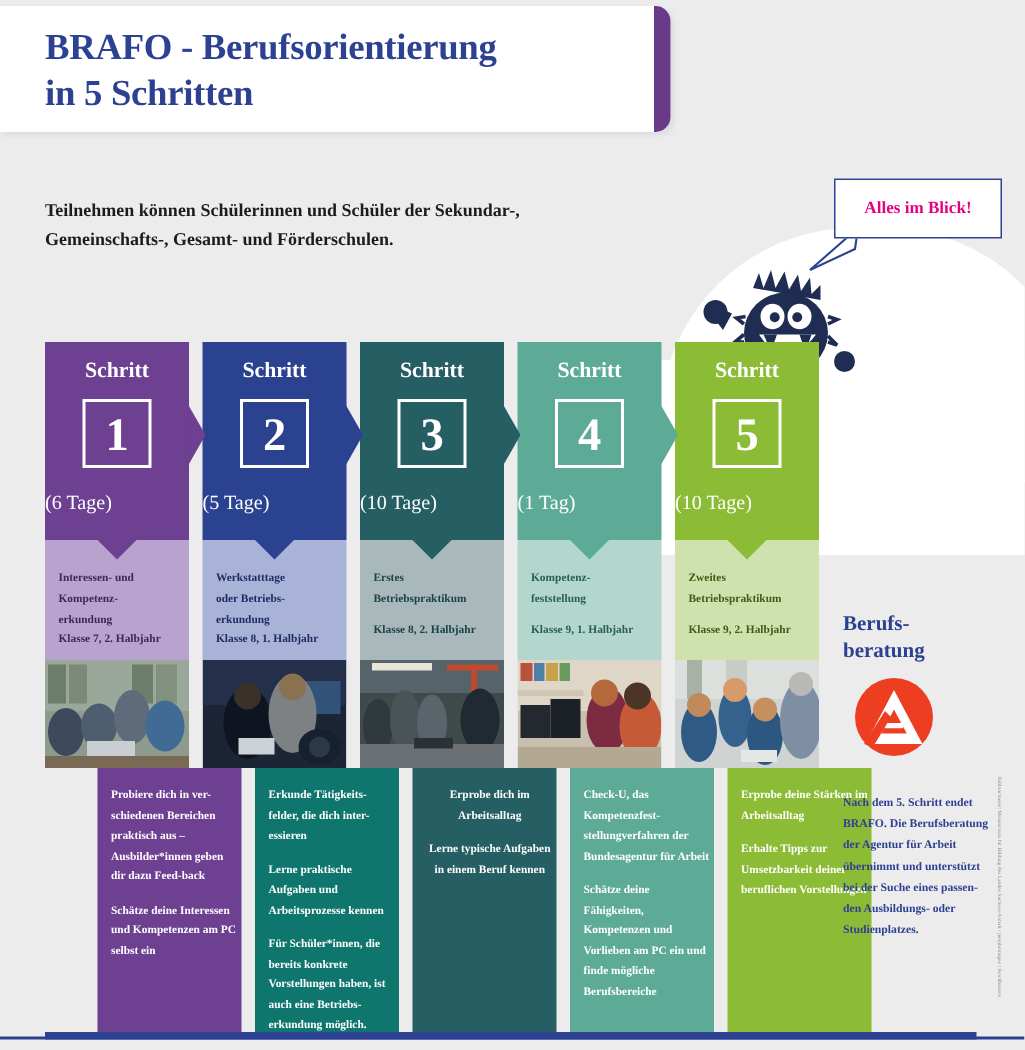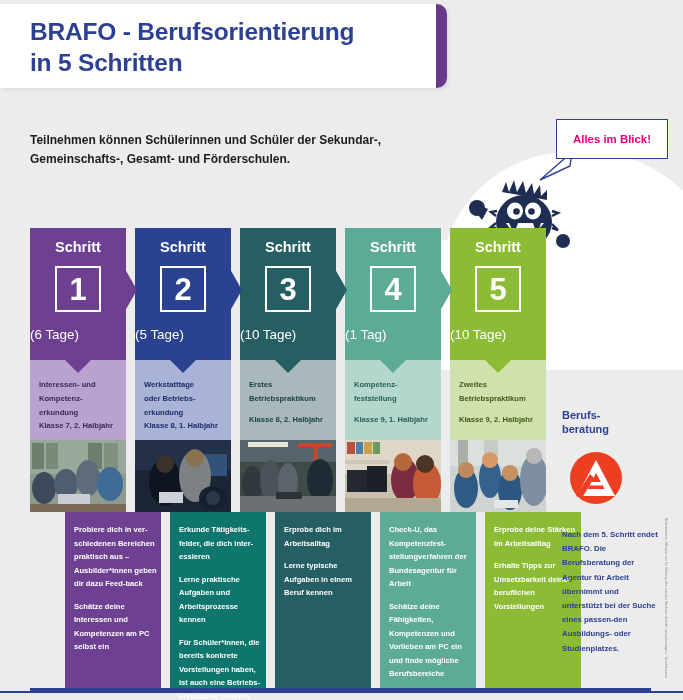--- a/index.html
+++ b/index.html
@@ -2,21 +2,21 @@
 <html><head>
 <meta charset="utf-8">
 <style>
   * { box-sizing: border-box; margin: 0; padding: 0; }
   html, body {
     width: 683px; height: 700px;
     font-family: "Liberation Sans", sans-serif;
     background: #ececec;
     overflow: hidden;
   }
-  #page { position: relative; width: 683px; height: 700px; background: #ececec; }
+  #page { position: relative; width: 683px; height: 700px; background: #ececec; font-family: Liberation Serif, serif; }
 
   
   #title-card {
     position: absolute; left: 0; top: 4px; width: 447px; height: 84px;
     background: #ffffff;
     border-top-right-radius: 10px; border-bottom-right-radius: 10px;
     box-shadow: 2px 2px 4px rgba(0,0,0,0.07);
   }
   #title-card .edge {
     position: absolute; right: 0; top: 0; width: 11px; height: 100%;
@@ -119,42 +119,42 @@
   #col2 .col-mid  { background: #a9b2d7; }
   #col2 .col-mid .tri { border-top-color: #2a4290; }
   #col2 .mid-text { color: #1d2d63; }
   #col2 .col-body { background: #0f766e; }
 
   #col3 { left: 240px; }
   #col3 .col-head { background: #255e63; }
   #col3 .col-mid  { background: #a8b8bb; }
   #col3 .col-mid .tri { border-top-color: #255e63; }
   #col3 .mid-text { color: #1b4245; }
-  #col3 .col-body { background: #255e63; }
+  #col3 .col-body { background: #255e63; text-align: center; }
 
   #col4 { left: 345px; }
   #col4 .col-head { background: #5dab97; }
   #col4 .col-mid  { background: #b3d6cd; }
   #col4 .col-mid .tri { border-top-color: #5dab97; }
   #col4 .mid-text { color: #2a5f53; }
   #col4 .col-body { background: #5dab97; }
 
   #col5 { left: 450px; }
   #col5 .col-head { background: #8cbb35; }
   #col5 .col-mid  { background: #cfe2ae; }
   #col5 .col-mid .tri { border-top-color: #8cbb35; }
   #col5 .mid-text { color: #3f5a15; }
   #col5 .col-body { background: #8cbb35; }
 
   
   #advice {
     position: absolute; left: 562px; top: 408px; width: 110px;
   }
   #advice-title {
-    color: #2d4193; font-size: 11px; font-weight: bold; line-height: 1.28;
+    color: #2d4193; font-size: 14px; font-weight: bold; line-height: 1.28;
   }
   #ba-logo {
     position: absolute; left: 570px; top: 452px; width: 52px; height: 52px;
   }
   #advice-text {
     position: absolute; left: 562px; top: 528px; width: 98px;
     color: #2d4193; font-size: 7.8px; font-weight: bold; line-height: 1.82;
   }
 
   

